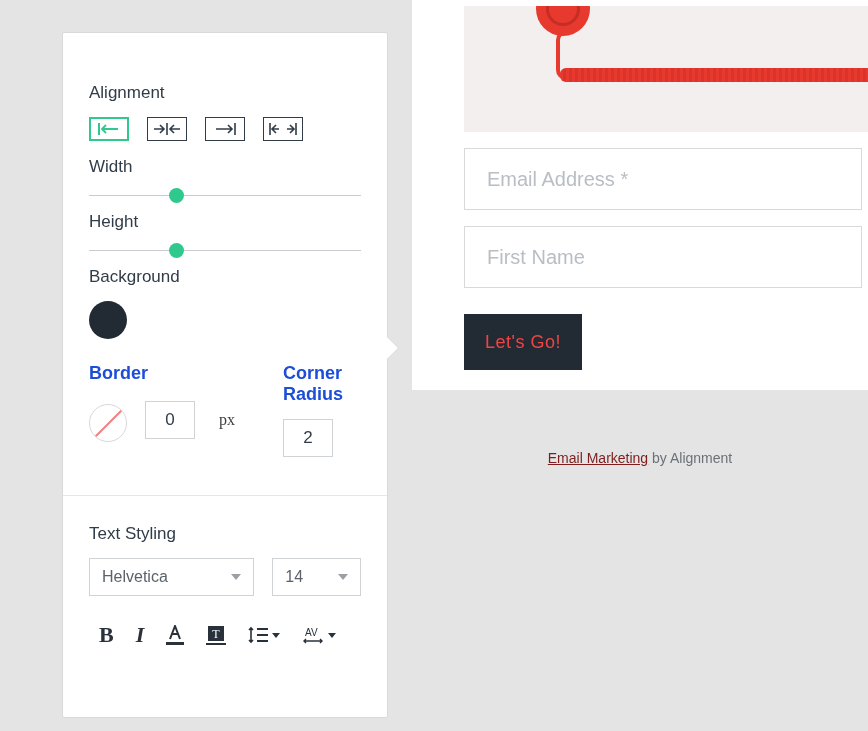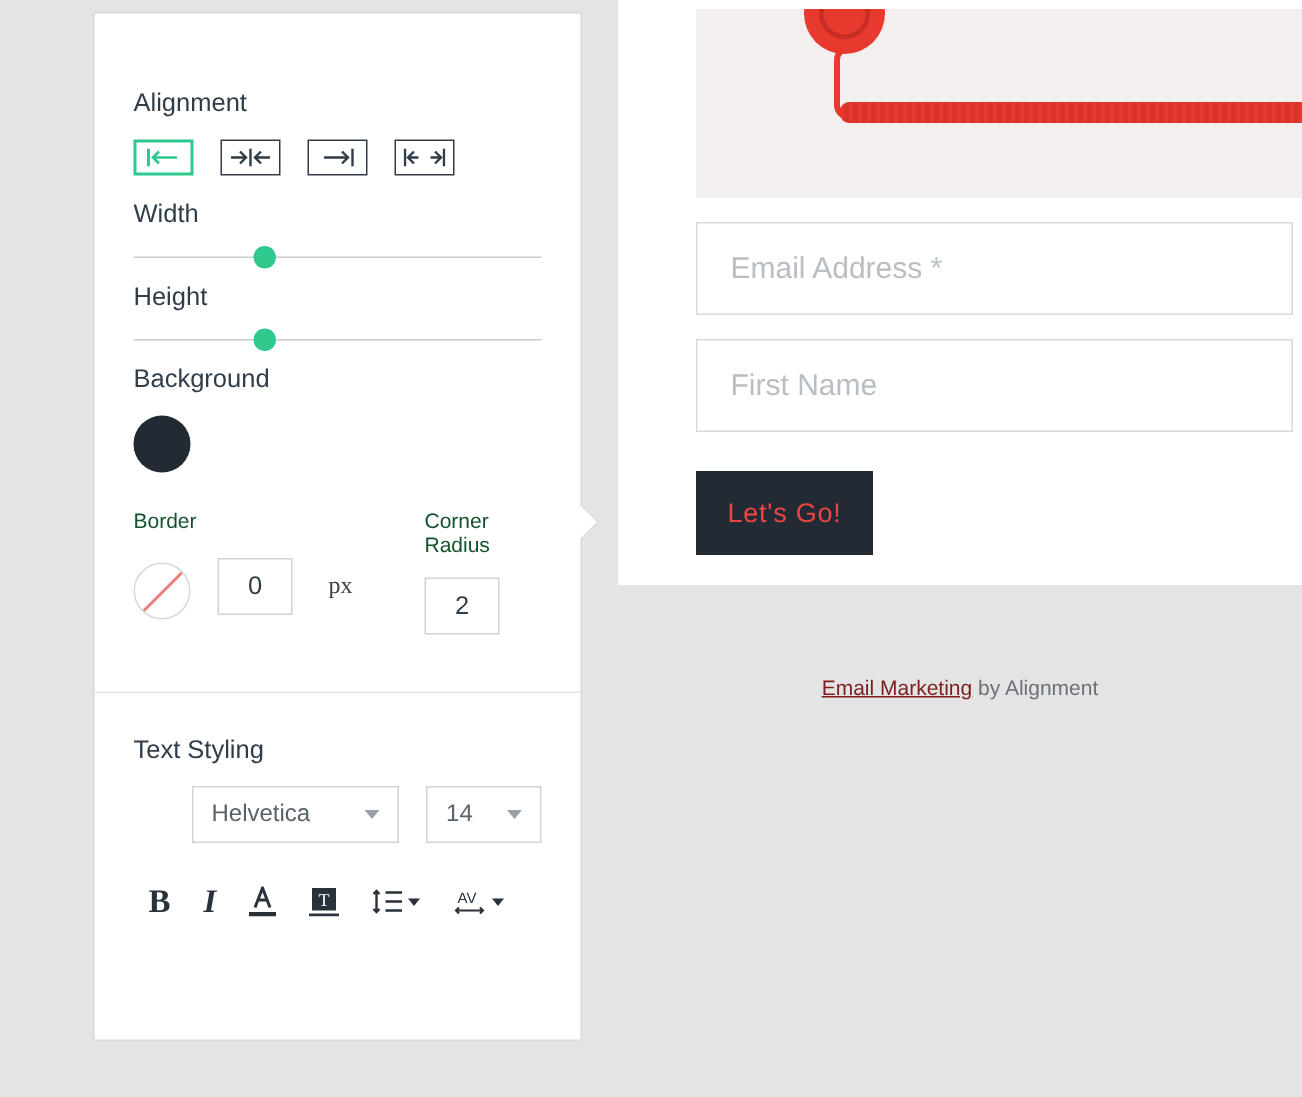--- a/index.html
+++ b/index.html
@@ -8,21 +8,21 @@
     width:868px; height:731px;
     background:#e4e4e4;
     font-family: Helvetica, Arial, sans-serif;
     color:#222b34;
     position:relative;
     overflow:hidden;
   }
   
   .panel {
     position:absolute;
-    left:62px; top:8px;
+    left:62px; top:32px;
     width:326px; height:686px;
     background:#ffffff;
     border:1px solid #d7d9db;
     border-radius:2px;
     display:flex;
     flex-direction:column;
   }
   .panel-body {
     padding:20px 26px 0 26px;
   }
@@ -79,39 +79,39 @@
   }
   .swatch.none:after {
     content:"";
     position:absolute;
     left:-6px; top:50%;
     width:48px; height:2px;
     background:#f07f7f;
     transform:rotate(-45deg);
   }
   .col-border, .col-corner { display:flex; flex-direction:column;}
-  .grp-label { font-size:14px; font-weight:400; color:#14532d; margin-bottom:14px; }
+  .grp-label { font-size:18px; font-weight:700; color:#1d4ed8; margin-bottom:14px; }
   .num-input {
     width:50px; height:38px;
     border:1px solid #cfd3d6;
     text-align:center;
     font-size:17px;
     color:#303c48;
     outline:none;
   }
   .px-unit { font-size:16px; color:#404040; margin-left:6px;font-family:Liberation Serif, serif; }
   .border-controls { display:flex; align-items:center; gap:18px; }
 
   .divider {
     height:1px; background:#e4e7ea;
     margin:38px -26px 0 -26px;
   }
 
   
-  .select-row { display:flex; gap:18px; margin-top:6px;margin-left:39px;}
+  .select-row { display:flex; gap:18px; margin-top:6px;}
   .select {
     height:38px;
     border:1px solid #cfd3d6;
     display:flex; align-items:center; justify-content:space-between;
     padding:0 12px;
     font-size:16px;
     color:#5a636b;
     cursor:pointer;
     background:#fff;
   }

